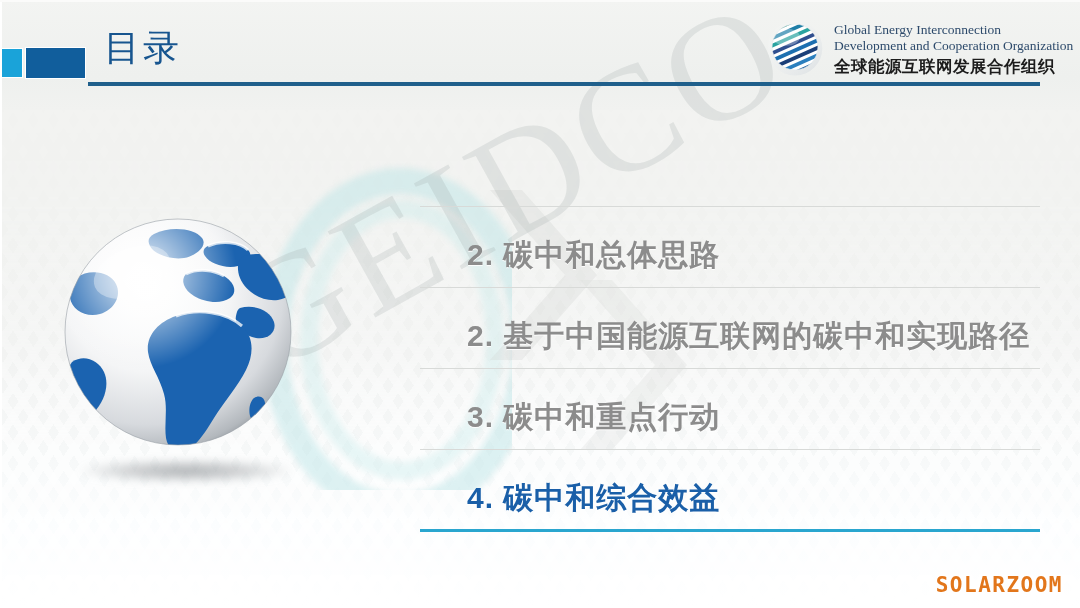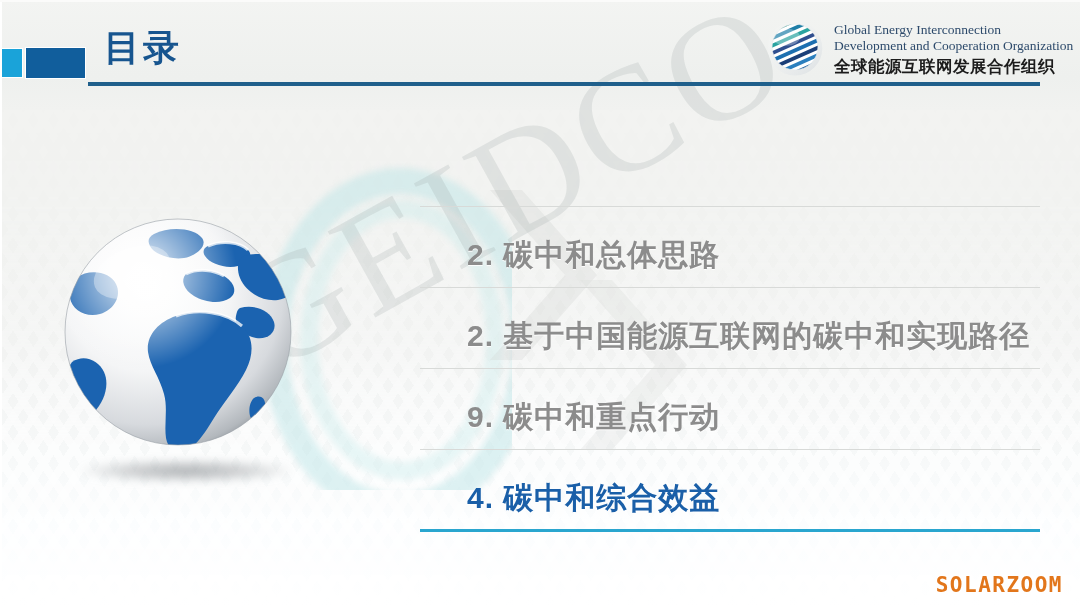--- a/index.html
+++ b/index.html
@@ -114,21 +114,21 @@
     width: 61px; height: 32px;
     background: #115e9c;
     border: 1px solid #ffffff;
     box-sizing: border-box;
   }
   .hdr-title {
     position: absolute;
     left: 104px;
     top: 30px;
     font-size: 36px;
-    font-weight: bold;
+    font-weight: normal;
     color: #17558f;
     letter-spacing: 3px;
     line-height: 1;
   }
   .hdr-rule {
     position: absolute;
     left: 88px; top: 82px;
     width: 952px; height: 4px;
     background: #1f5f8b;
   }
@@ -372,21 +372,21 @@
       <div class="label">2. 碳中和总体思路</div>
       <div class="rule"></div>
     </div>
 
     <div class="agenda-item">
       <div class="label">2. 基于中国能源互联网的碳中和实现路径</div>
       <div class="rule"></div>
     </div>
 
     <div class="agenda-item">
-      <div class="label">9. 碳中和重点行动</div>
+      <div class="label">3. 碳中和重点行动</div>
       <div class="rule"></div>
     </div>
 
     <div class="agenda-item active">
       <div class="label">4. 碳中和综合效益</div>
       <div class="rule"></div>
     </div>
 
   </div>
 

